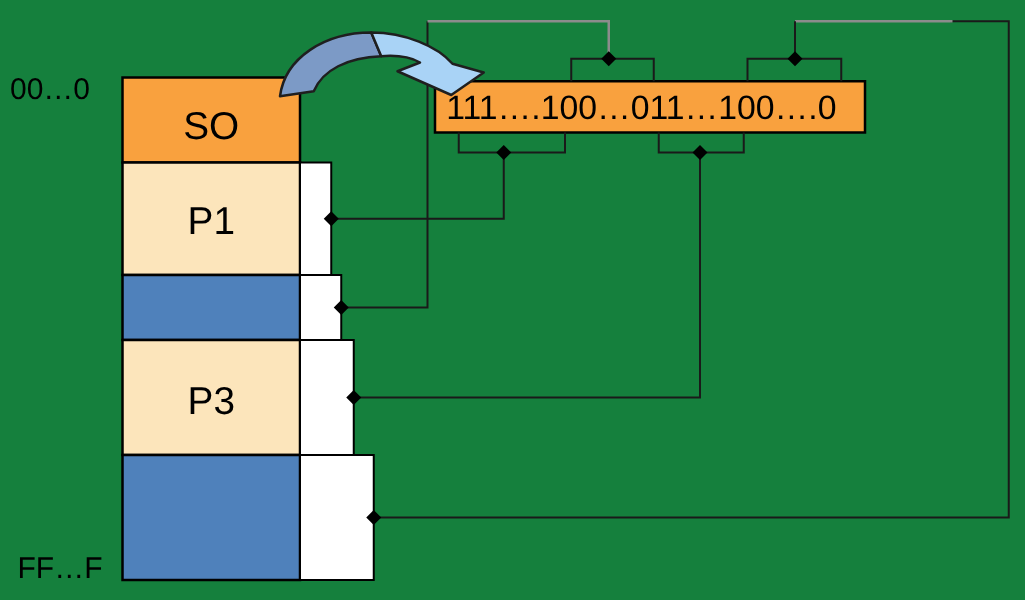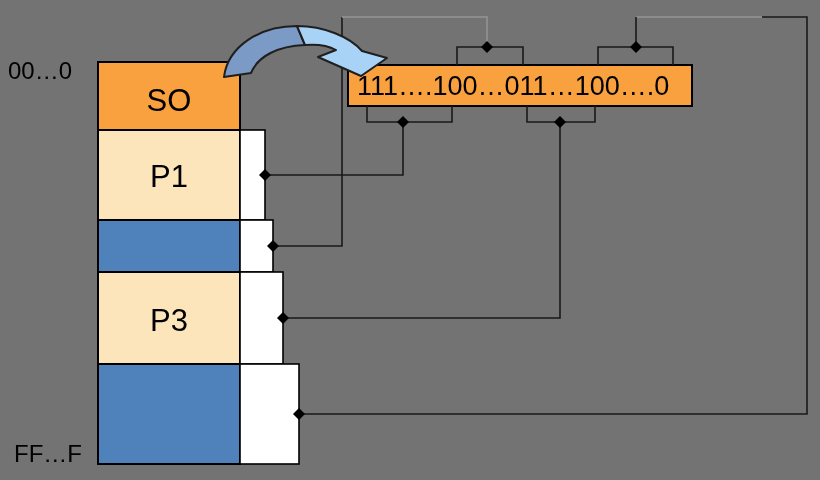--- a/index.html
+++ b/index.html
@@ -1,16 +1,16 @@
 <!DOCTYPE html>
 <html><head>
 <meta charset="utf-8">
 <style>
   html,body{margin:0;padding:0;background:#ffffff;}
-  #stage{position:relative;width:820px;height:480px;background:#737373;overflow:hidden;
+  #stage{position:relative;width:820px;height:480px;background:#15803d;overflow:hidden;
          font-family:"Liberation Sans", sans-serif;}
   svg text{font-family:"Liberation Sans", sans-serif;fill:#000000;}
   .seg{stroke:#000000;stroke-width:2;}
   .bracket-box{fill:#ffffff;stroke:#000000;stroke-width:1.6;}
   .conn{fill:none;stroke:#1a1a1a;stroke-width:1.6;}
   .conn-gray{fill:none;stroke-width:2;}
   .stub{fill:none;stroke:#1a1a1a;stroke-width:1.6;}
   .diamond{fill:#000000;stroke:none;}
   .bar{stroke:#000000;stroke-width:2;}
   .arrow{stroke:#1f1f1f;stroke-width:2;stroke-linejoin:round;}

